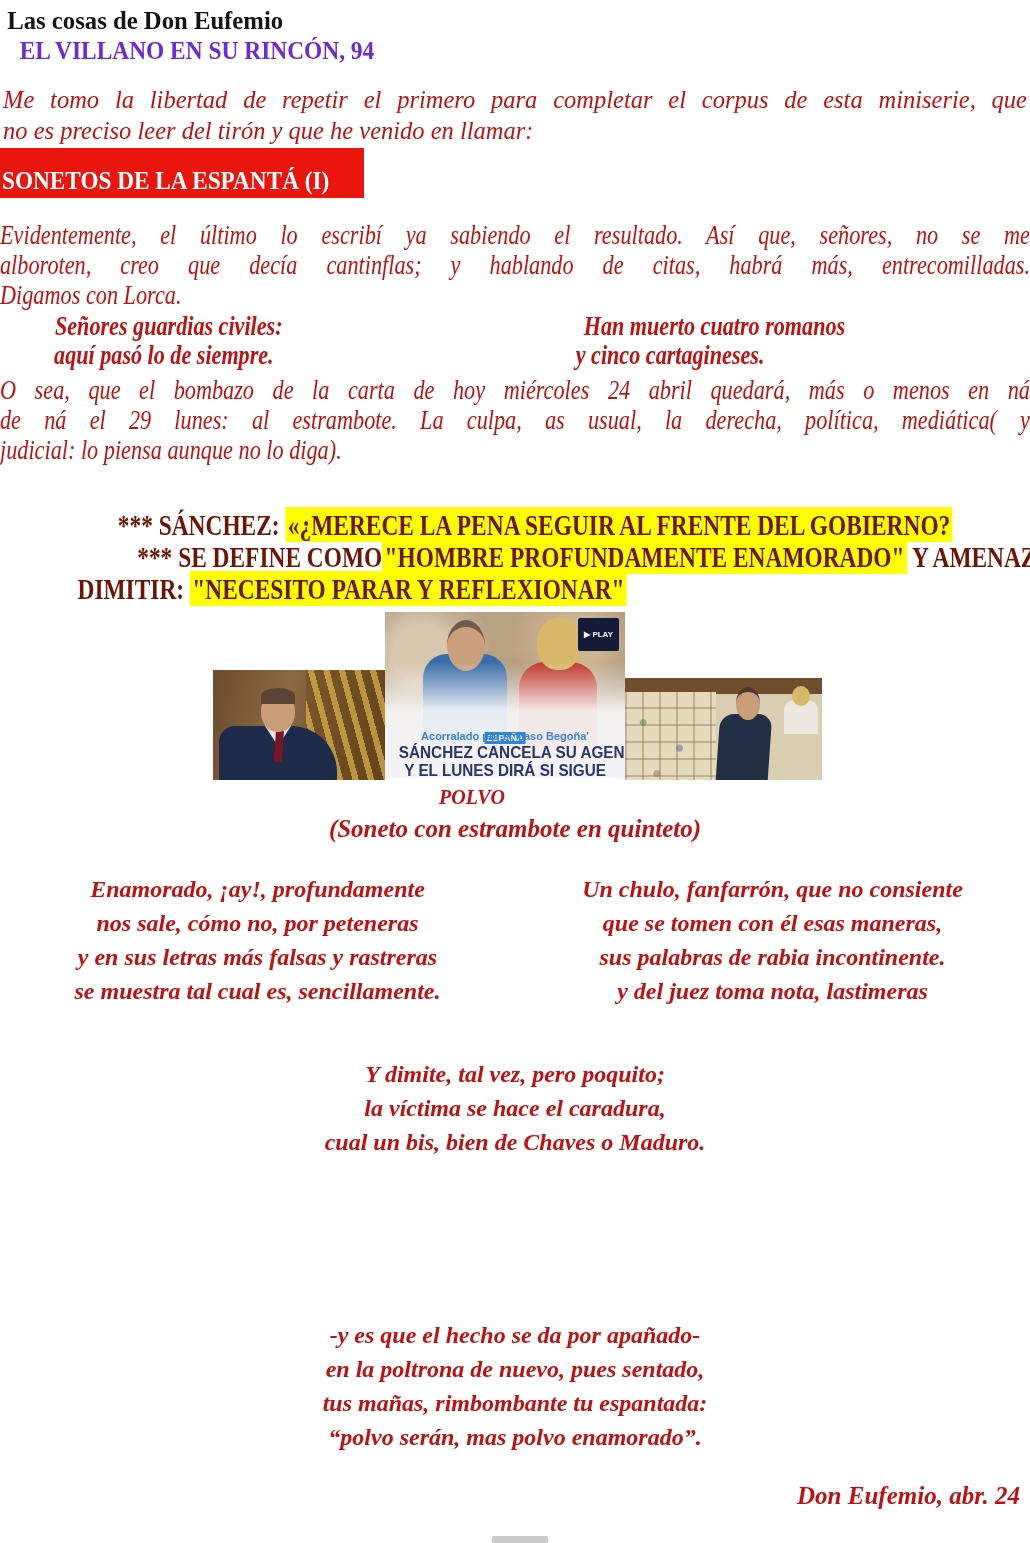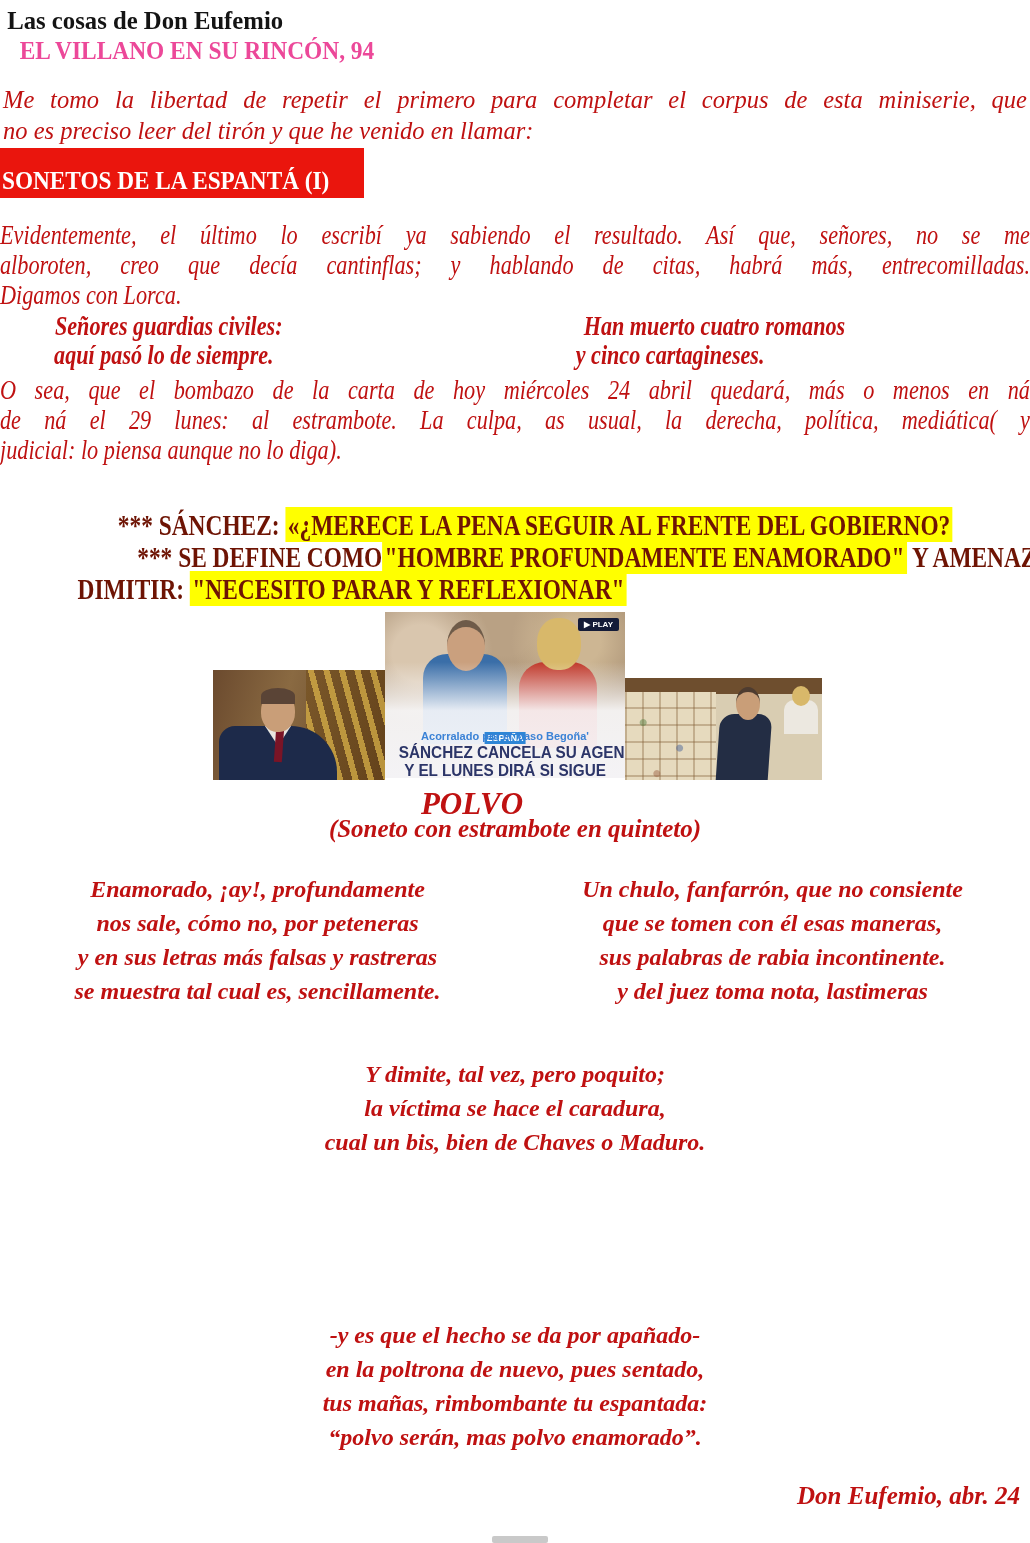--- a/index.html
+++ b/index.html
@@ -8,21 +8,21 @@
   
   .abs{position:absolute;}
   .center{text-align:center;}
   .jline{text-align:justify;text-align-last:justify;}
   .jlast{text-align:justify;text-align-last:left;}
   .sq{display:inline-block;white-space:nowrap;}
   .flexc{display:flex;}
   
   .title1{top:6px;left:0;width:1030px;font-weight:bold;font-size:26px;color:#141414;}
   .title1 .sq{transform:scaleX(0.95);}
-  .title2{top:36px;left:0;width:842px;font-weight:bold;font-size:26px;color:#ec4899;}
+  .title2{top:36px;left:0;width:842px;font-weight:bold;font-size:26px;color:#6d28d9;}
   .title2 .sq{transform:scaleX(0.90);}
   
   .intro{top:84px;left:3px;width:1024px;font-style:italic;font-size:24.5px;line-height:31px;color:#bf1111;}
   
   .banner{top:148px;left:0;background:#ea150d;color:#ffffff;font-weight:bold;font-size:25px;
           line-height:33px;padding:16px 10px 1px 2px;display:inline-block;}
   .banner .sq{transform:scaleX(0.93);transform-origin:0 50%;}
   
   .cnd{transform:scaleX(0.8240);transform-origin:0 0;width:1250px;}
   .cnd div{font-style:italic;font-size:27px;line-height:30px;color:#bf1111;}
@@ -72,40 +72,40 @@
   .badge{position:absolute;top:120px;left:50%;transform:translateX(-50%);background:#2e86d6;color:#fff;
      font-family:"Liberation Sans",sans-serif;font-weight:bold;font-size:9px;padding:1px 2px;border-radius:0;}
   .kicker{position:absolute;top:118px;left:0;width:100%;text-align:center;color:#3b82d6;
      font-family:"Liberation Sans",sans-serif;font-weight:bold;font-size:11px;}
   .ovl{position:absolute;left:0;width:100%;text-align:center;color:#2c3568;
      font-family:"Liberation Sans",sans-serif;font-weight:bold;font-size:17px;}
   .ovl .sq{transform:scaleX(0.9);}
   .o1{top:131px;}
   .ovl2{top:149px;}
   .play{position:absolute;top:6px;right:6px;background:#141b38;color:#ffffff;
-     font-family:"Liberation Sans",sans-serif;font-weight:bold;font-size:8px;padding:2px 6px;border-radius:2px;}
+     font-family:"Liberation Sans",sans-serif;font-weight:bold;font-size:8px;padding:12px 6px;border-radius:2px;}
   .ph-right{left:625px;top:66px;width:197px;height:102px;background:#d9cdb2;}
   .ph-right .tiles{position:absolute;left:0;top:14px;width:46%;height:100%;background:
      radial-gradient(circle at 20% 30%,rgba(90,130,70,.5) 0 3px,transparent 4px),
      radial-gradient(circle at 60% 55%,rgba(60,90,150,.45) 0 3px,transparent 4px),
      radial-gradient(circle at 35% 80%,rgba(150,90,60,.45) 0 3px,transparent 4px),
      repeating-linear-gradient(0deg,rgba(128,92,52,.35) 0 2px,transparent 2px 17px),
      repeating-linear-gradient(90deg,rgba(128,92,52,.35) 0 2px,transparent 2px 17px),#e6dabe;}
   .ph-right .bench{position:absolute;left:0;top:0;width:100%;height:16px;background:#6e4e2e;}
   .ph-right .suit2{position:absolute;right:52px;bottom:0;width:52px;height:66px;background:#232d44;
      border-radius:14px 14px 0 0;transform:skewX(-4deg);}
   .ph-right .head2{position:absolute;right:62px;bottom:60px;width:24px;height:28px;border-radius:50%;
      background:#c99e78;border-top:5px solid #4e3c30;}
   .ph-right .woman2{position:absolute;right:4px;top:22px;width:34px;height:34px;background:#ece8e0;
      border-radius:10px 10px 0 0;}
   .ph-right .whead{position:absolute;right:12px;top:8px;width:18px;height:20px;border-radius:50%;
      background:#d8b86a;}
   
   .bi{font-weight:bold;font-style:italic;color:#bf1111;}
-  .ptitle{top:786px;left:0;width:944px;font-size:31px;}
+  .ptitle{top:786px;left:0;width:944px;font-size:20px;}
   .psub{top:815px;left:0;width:1030px;font-size:25px;}
   .quat-l{top:872px;left:0;width:515px;}
   .quat-r{top:872px;left:515px;width:515px;}
   .pline{font-size:24px;line-height:34px;}
   .tercet1{top:1057px;left:0;width:1030px;}
   .tercet2{top:1189px;left:0;width:1030px;}
   .quintet{top:1318px;left:0;width:1030px;}
   .sig{top:1482px;left:0;width:1020px;text-align:right;font-size:25px;}
   .bottom-smudge{position:absolute;left:492px;top:1536px;width:56px;height:7px;background:#c9c9c9;border-radius:2px;}
 </style>

